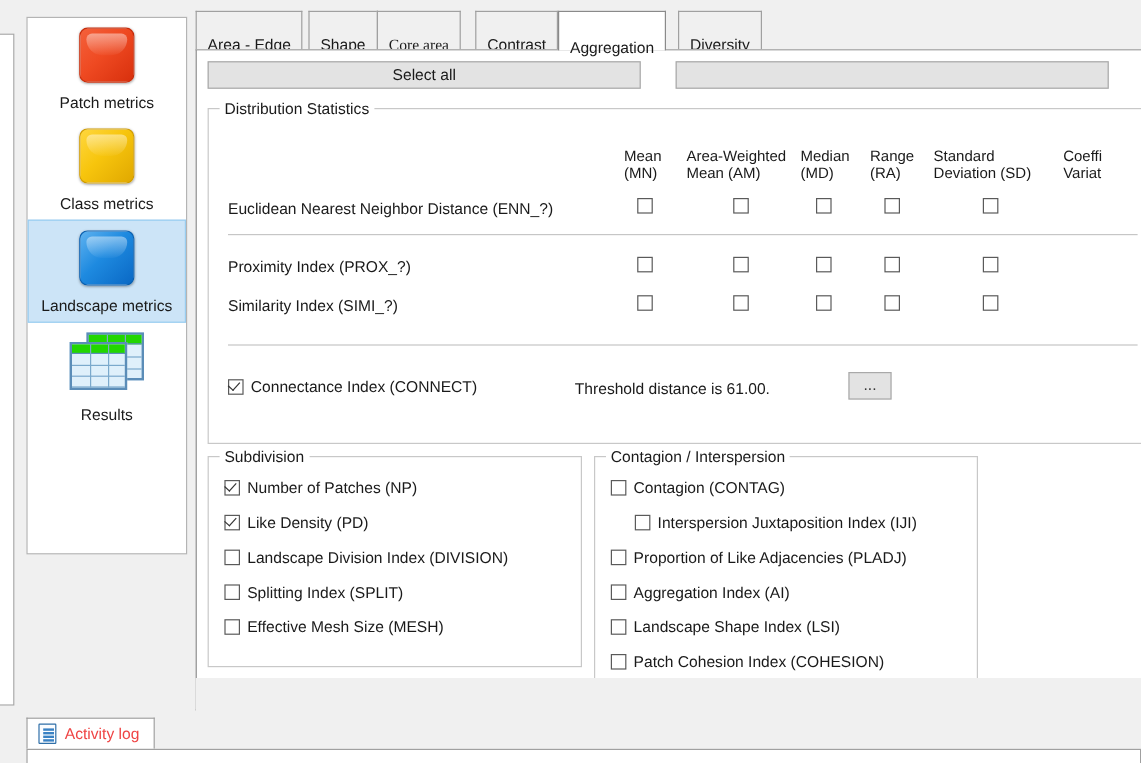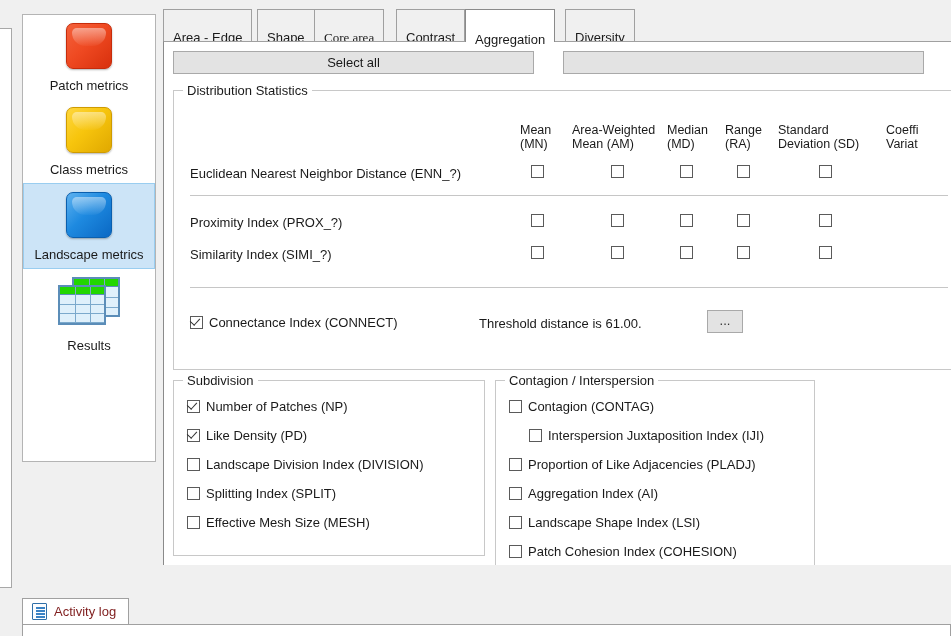--- a/index.html
+++ b/index.html
@@ -139,21 +139,21 @@
   
   .clipmask { position: absolute; left: 0; top: 551px; width: 800px; height: 30px; background: #f0f0f0; }
 
   
   .logarea { position: absolute; left: 22px; top: 598px; width: 929px; height: 38px; }
   .logtab {
     position: absolute; left: 0; top: 0; height: 26px;
     display: flex; align-items: center; gap: 7px;
     padding: 0 12px 0 9px;
     background: #ffffff; border: 1px solid #a0a0a0; border-bottom: none;
-    font-size: 13px; color: #7f1d1d;
+    font-size: 13px; color: #ef4444;
   }
   .logicon {
     width: 15px; height: 17px; background: #fbfdff;
     border: 1.5px solid #2f6fa8; border-radius: 1px;
     position: relative; flex: 0 0 15px;
   }
   .logicon i { position: absolute; left: 3px; width: 9px; height: 1.5px; background: #3a82c4; }
   .logbody {
     position: absolute; left: 0; top: 26px; width: 929px; height: 14px;
     background: #ffffff; border: 1px solid #a0a0a0;

